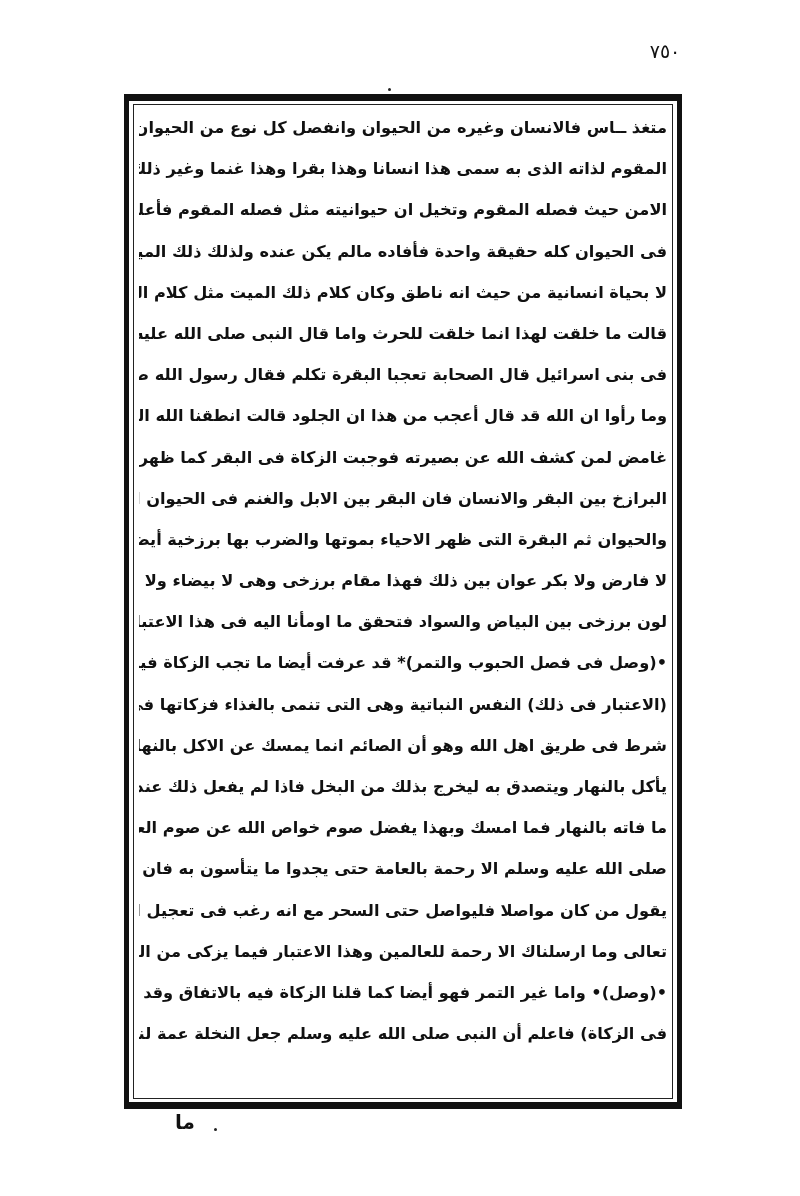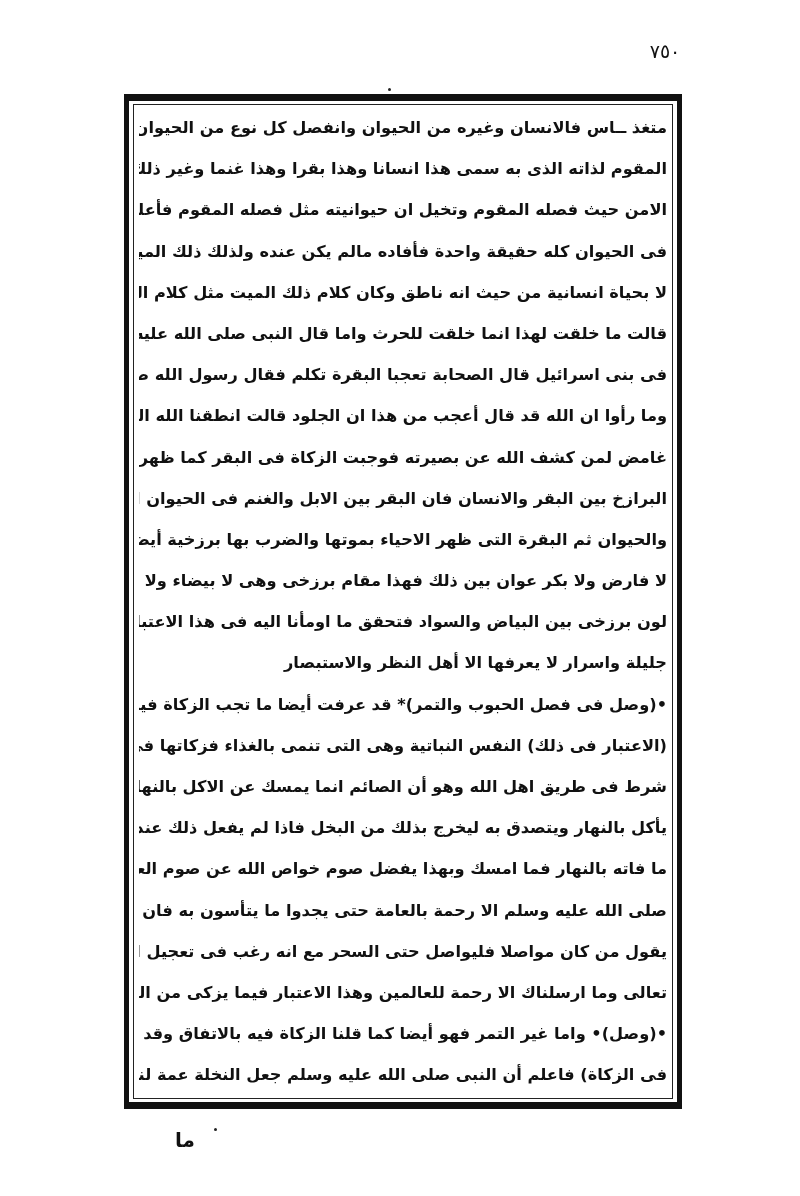--- a/index.html
+++ b/index.html
@@ -67,21 +67,20 @@
     .line.short {
       text-align-last: right;
     }
     .catchword {
       position: absolute;
       top: 1110px;
       left: 175px;
       font-size: 20px;
       font-weight: bold;
       direction: rtl;
-      margin-top: 18px;
     }
     .speck {
       position: absolute;
       width: 3px;
       height: 3px;
       background: #222;
       border-radius: 50%;
     }
   </style>
 </head>
@@ -98,21 +97,20 @@
       <div class="line">فى الحيوان كله حقيقة واحدة فأفاده مالم يكن عنده ولذلك ذلك الميت ما حيى الا بحياة حيوانية</div>
       <div class="line">لا بحياة انسانية من حيث انه ناطق وكان كلام ذلك الميت مثل كلام البقرة فى بنى اسرائيل حيث</div>
       <div class="line">قالت ما خلقت لهذا انما خلقت للحرث واما قال النبى صلى الله عليه وسلم هذا الخبر الذى يجرى</div>
       <div class="line">فى بنى اسرائيل قال الصحابة تعجبا البقرة تكلم فقال رسول الله صلى الله عليه وسلم آمنت بهذا</div>
       <div class="line">وما رأوا ان الله قد قال أعجب من هذا ان الجلود قالت انطقنا الله الذى أنطق كل شئ وهنا علم</div>
       <div class="line">غامض لمن كشف الله عن بصيرته فوجبت الزكاة فى البقر كما ظهرت فى النفس ثم مناسبة</div>
       <div class="line">البرازخ بين البقر والانسان فان البقر بين الابل والغنم فى الحيوان المزكى والانسان بين الملك</div>
       <div class="line">والحيوان ثم البقرة التى ظهر الاحياء بموتها والضرب بها برزخية أيضا فى سنها ولونها فهى</div>
       <div class="line">لا فارض ولا بكر عوان بين ذلك فهذا مقام برزخى وهى لا بيضاء ولا سوداء بل صفراء والصفرة</div>
       <div class="line">لون برزخى بين البياض والسواد فتحقق ما اومأنا اليه فى هذا الاعتبار فانه يحتوى على معان</div>
-      <div class="line short">جليلة واسرار لا يعرفها الا أهل النظر والاستبصار</div>
       <div class="line">•(وصل فى فصل الحبوب والتمر)* قد عرفت أيضا ما تجب الزكاة فيه من ذلك بالاتفاق</div>
       <div class="line">(الاعتبار فى ذلك) النفس النباتية وهى التى تنمى بالغذاء فزكاتها فى الانسان بالصوم ولكن له</div>
       <div class="line">شرط فى طريق اهل الله وهو أن الصائم انما يمسك عن الاكل بالنهار فليأخذ ما كان يستحق ان</div>
       <div class="line">يأكل بالنهار ويتصدق به ليخرج بذلك من البخل فاذا لم يفعل ذلك عندنا واستوفى فى عشائه</div>
       <div class="line">ما فاته بالنهار فما امسك وبهذا يفضل صوم خواص الله عن صوم العامة وما قصر رسول الله</div>
       <div class="line">صلى الله عليه وسلم الا رحمة بالعامة حتى يجدوا ما يتأسون به فان رسول الله صلى الله عليه وسلم</div>
       <div class="line">يقول من كان مواصلا فليواصل حتى السحر مع انه رغب فى تعجيل الفطر وتأخير السحور وقال</div>
       <div class="line">تعالى وما ارسلناك الا رحمة للعالمين وهذا الاعتبار فيما يزكى من الحبوب وبالله التوفيق</div>
       <div class="line">•(وصل)• واما غير التمر فهو أيضا كما قلنا الزكاة فيه بالاتفاق وقد تقدم ذلك (واما اعتبار التمر</div>
       <div class="line">فى الزكاة) فاعلم أن النبى صلى الله عليه وسلم جعل النخلة عمة لنا وشبهها بالمؤمن حين سأل الناس</div>

